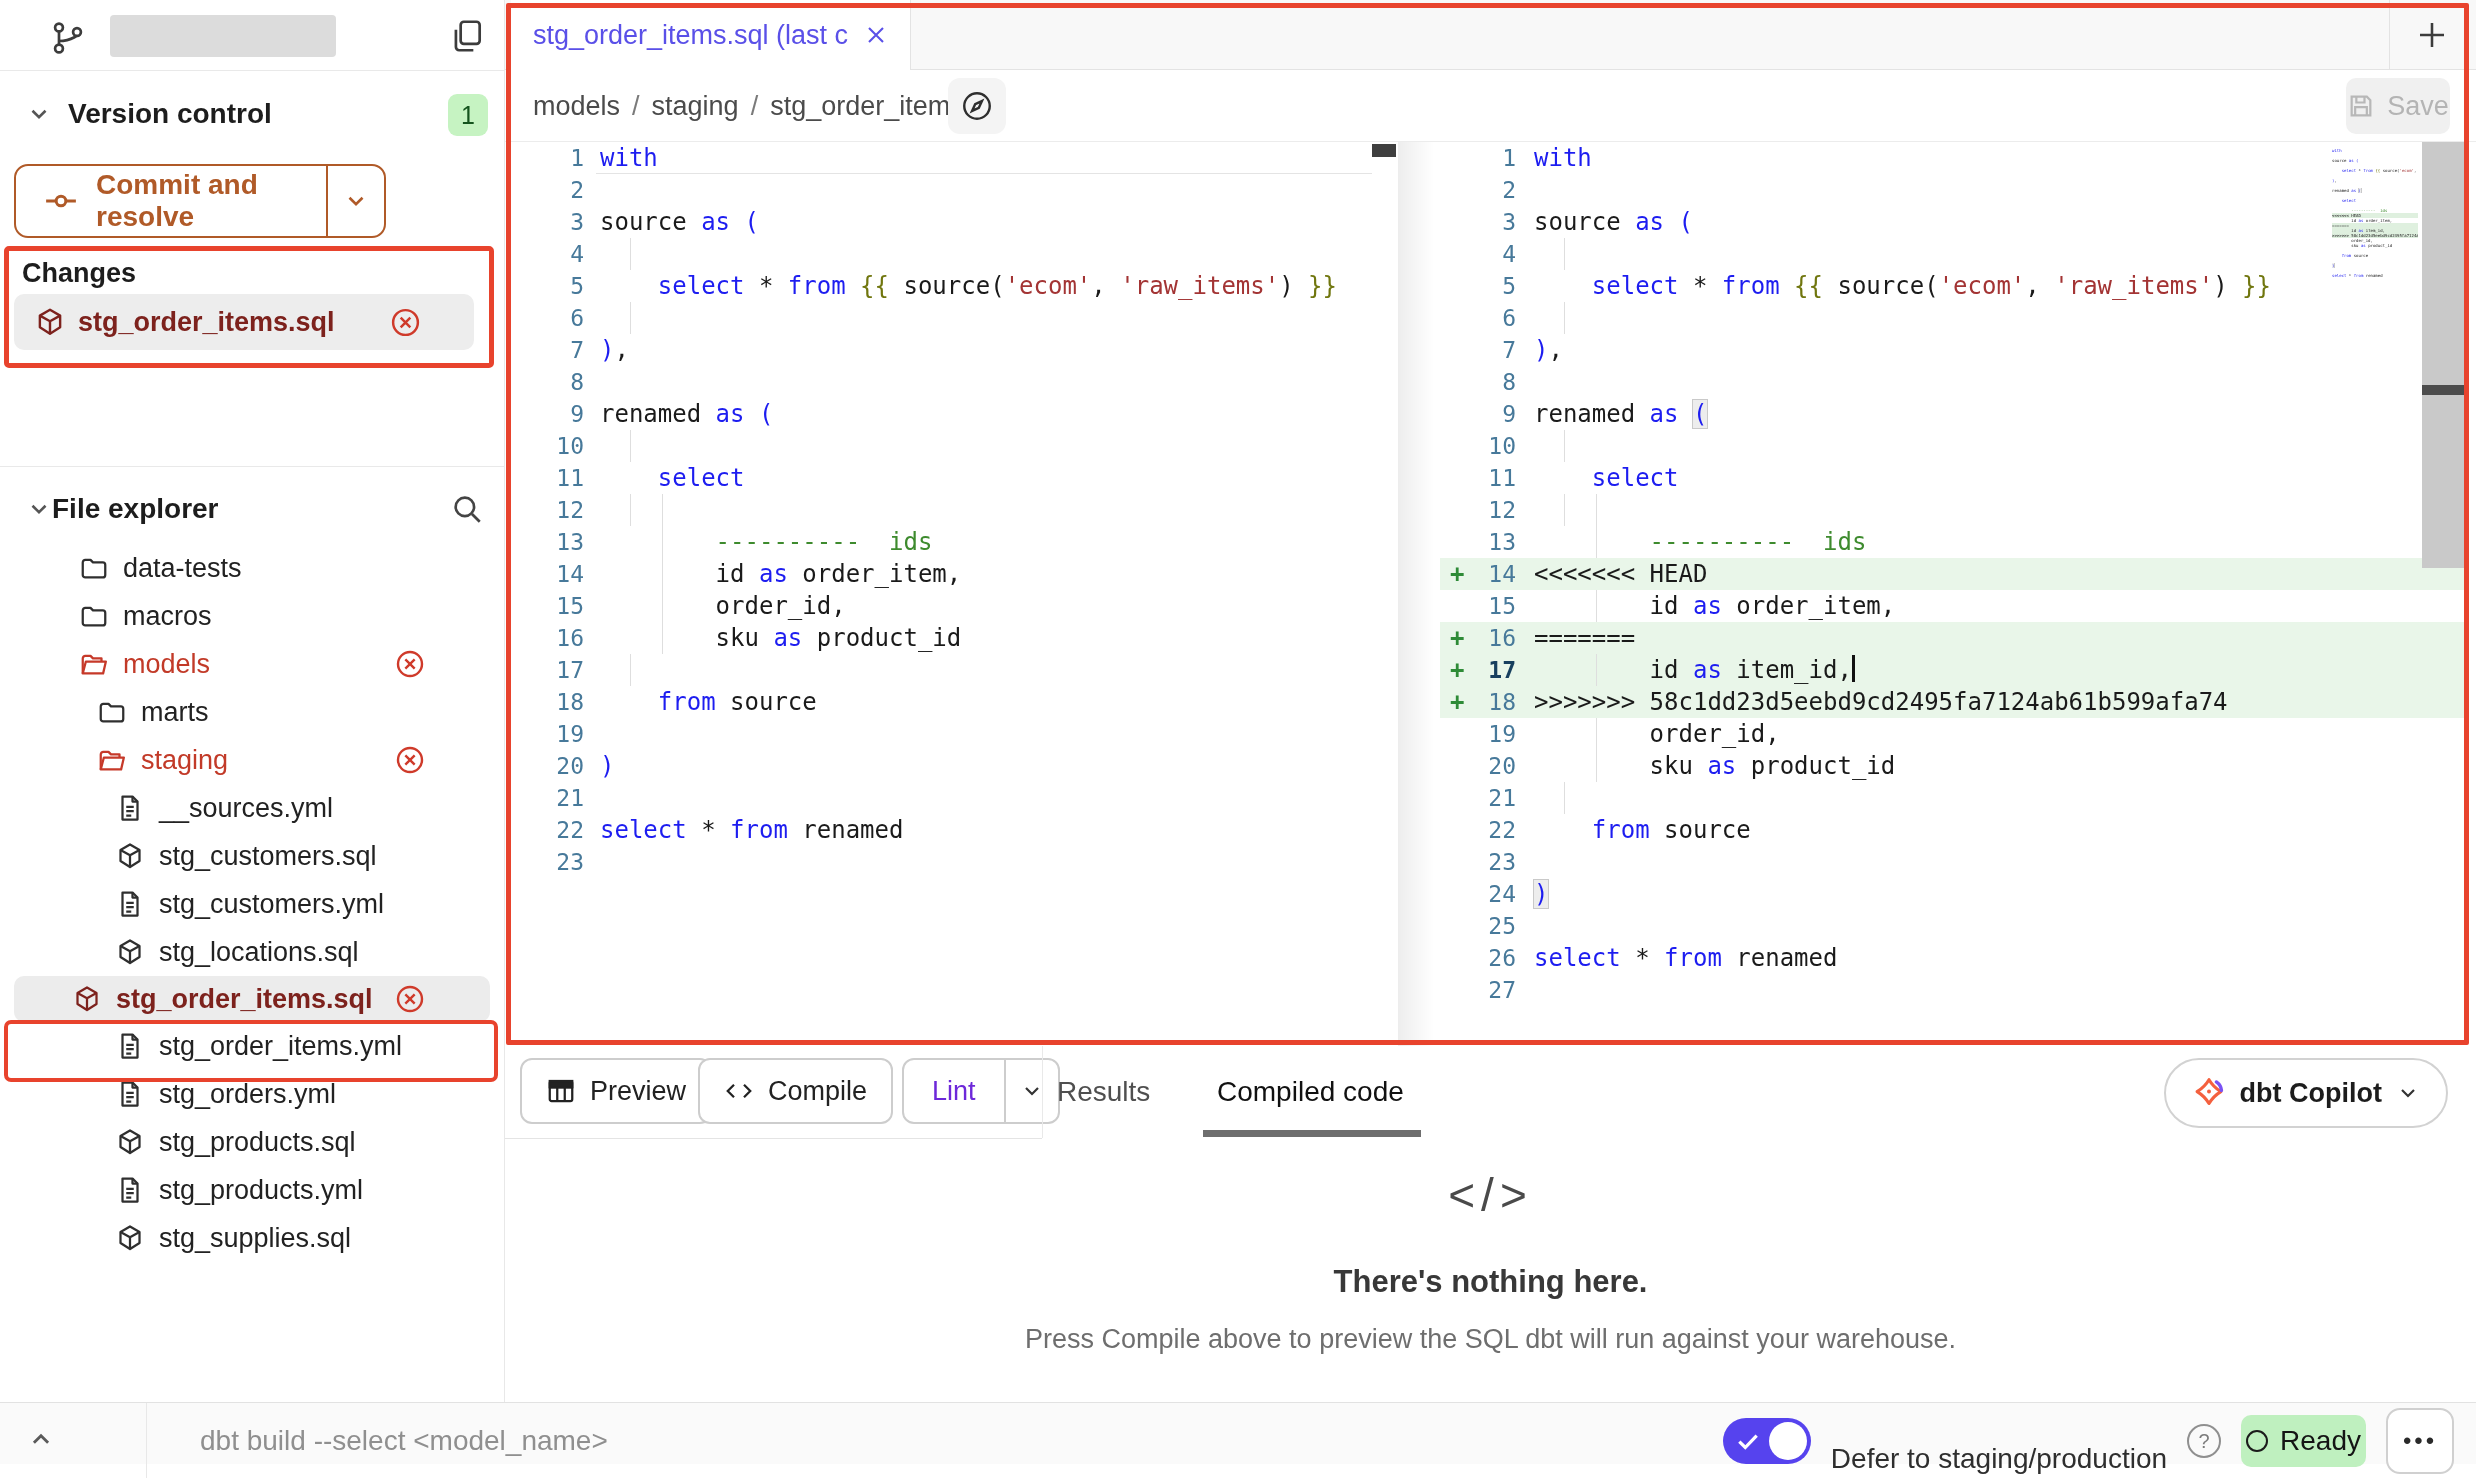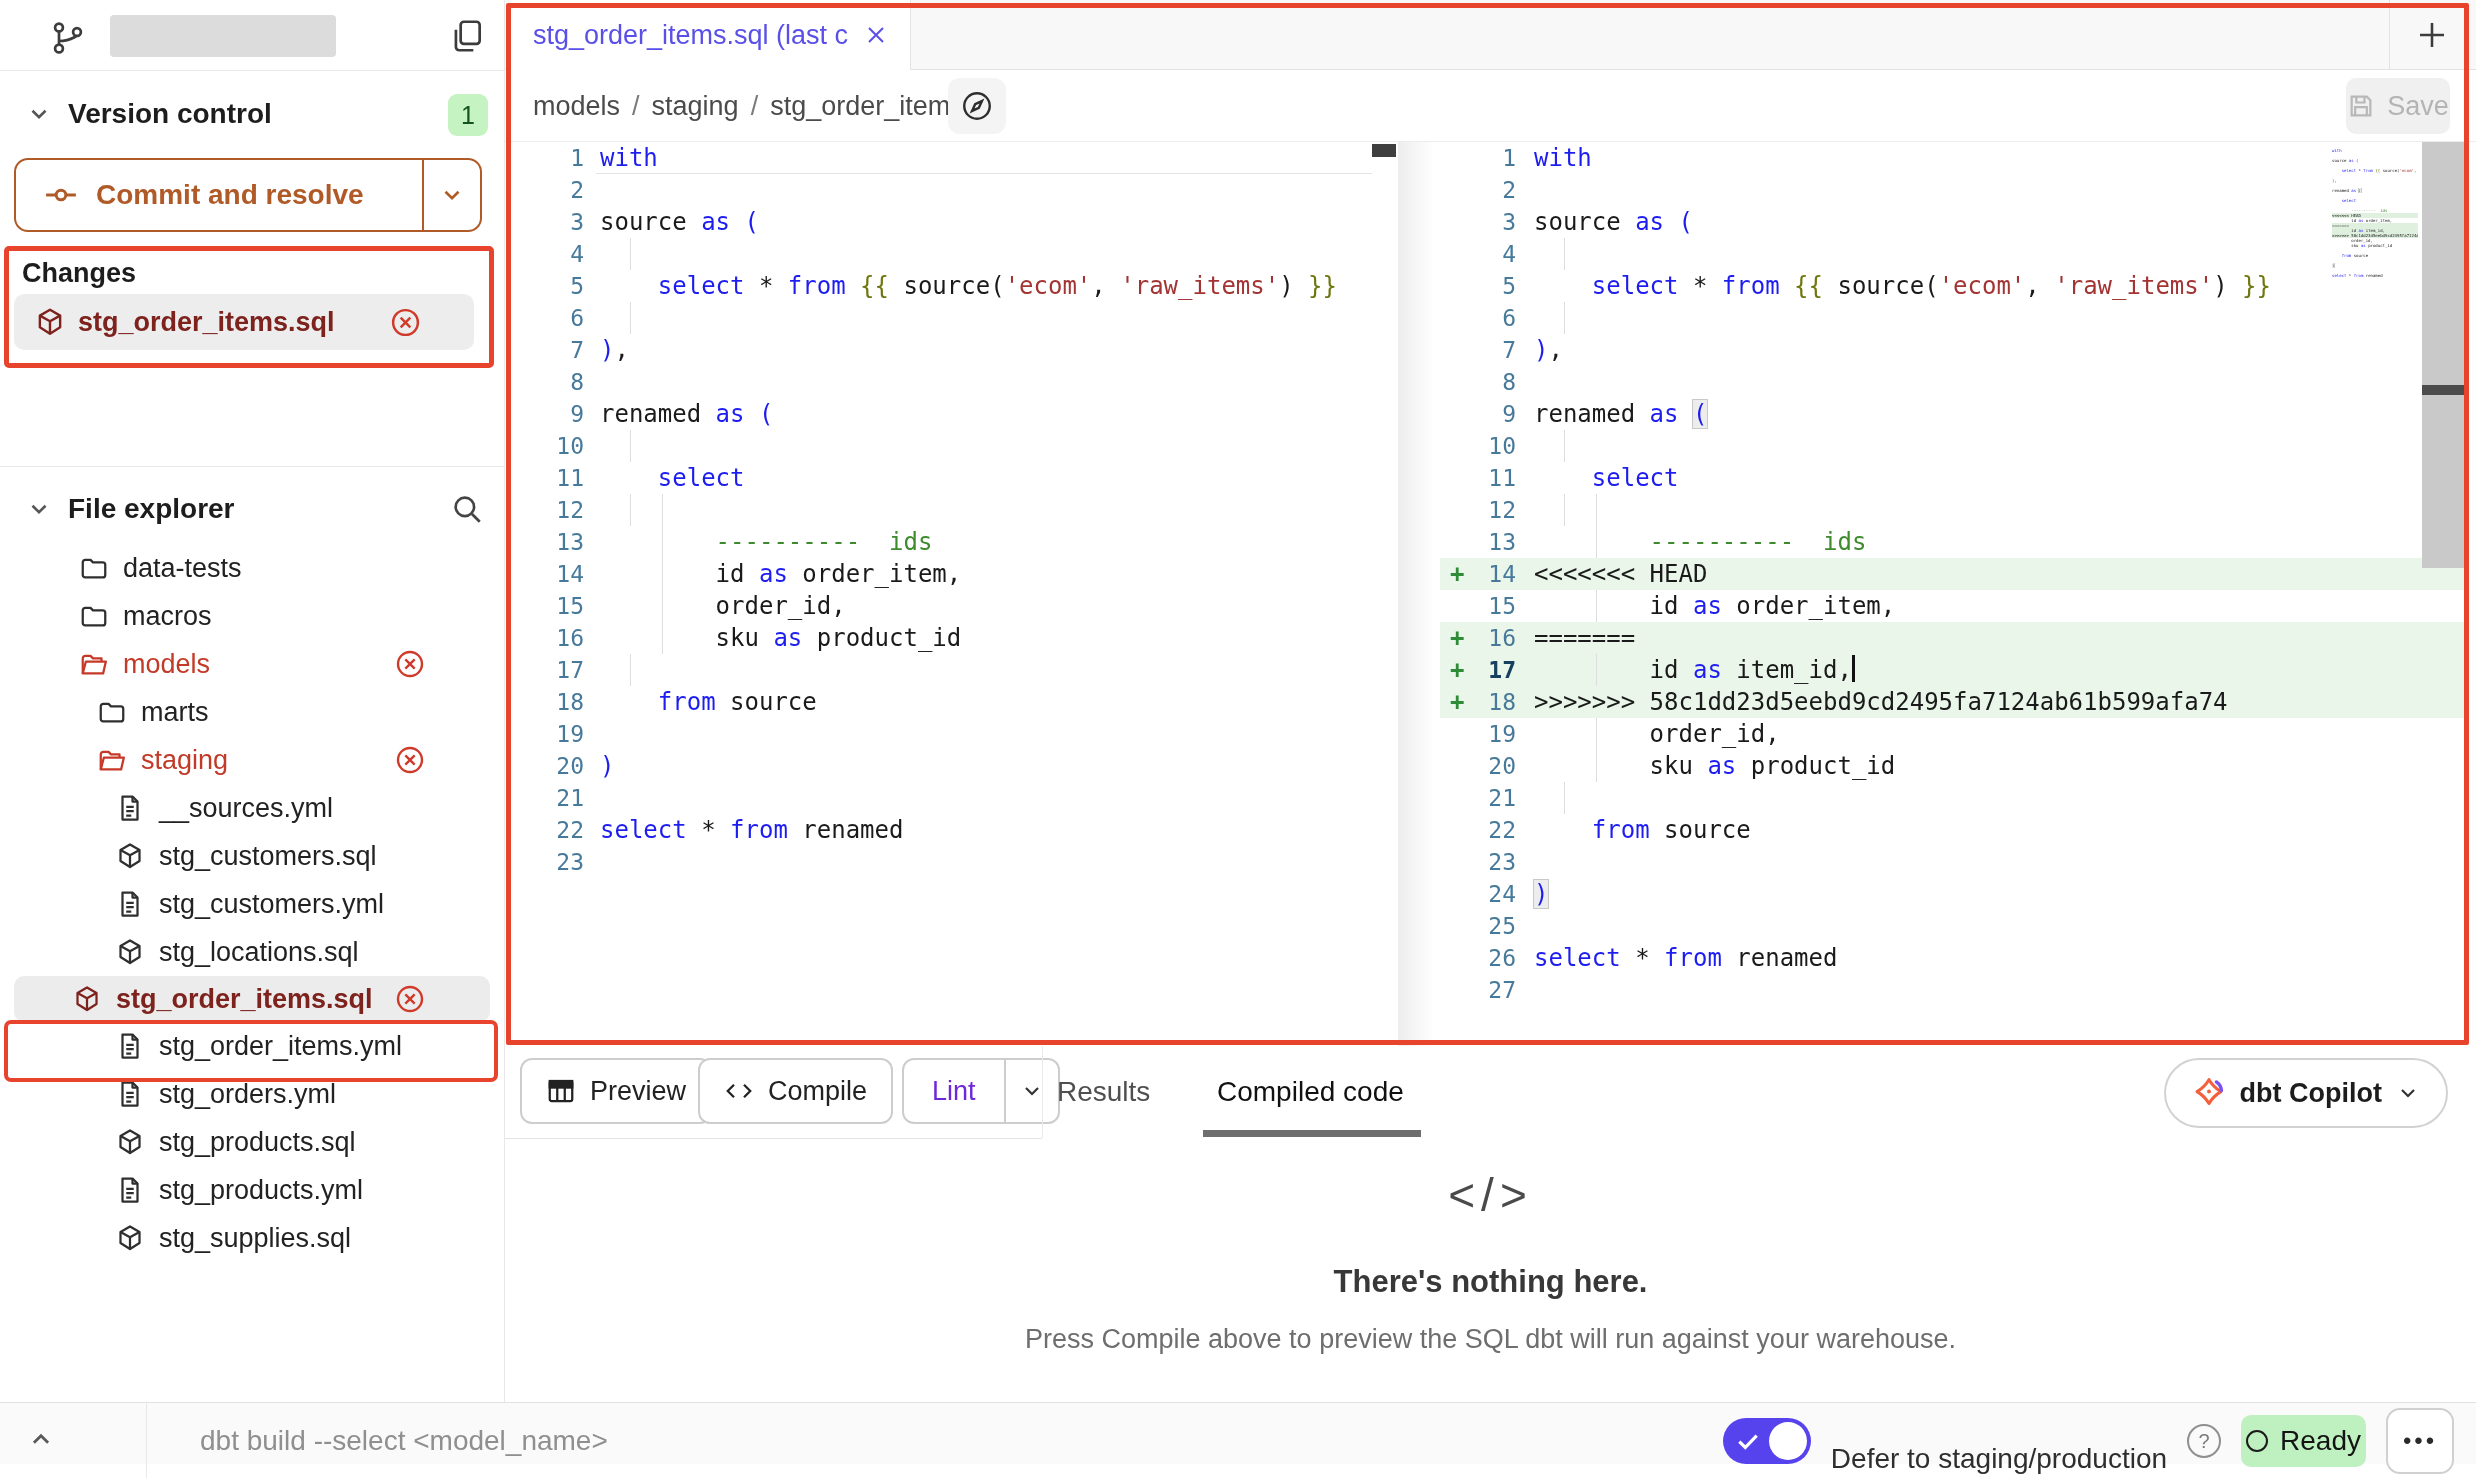--- a/index.html
+++ b/index.html
@@ -7,21 +7,21 @@
        font-family:"Liberation Sans",sans-serif;color:#222;}
   svg{display:block;}
   
   #sidebar{position:absolute;left:0;top:0;width:504px;height:1402px;background:#fff;border-right:1px solid #e8e8e8;}
   .side-header{position:absolute;left:0;top:0;width:504px;height:70px;border-bottom:1px solid #e9e9e9;}
   .branch-ph{position:absolute;left:110px;top:15px;width:226px;height:42px;background:#dcdcdc;border-radius:4px;}
   .sec-title{font-size:28px;font-weight:700;color:#1d1d1d;}
   .vc-row{position:absolute;left:0;top:86px;width:504px;height:56px;display:flex;align-items:center;}
   .badge{position:absolute;right:16px;top:8px;min-width:40px;height:42px;background:#c6f3c2;border-radius:9px;
          display:flex;align-items:center;justify-content:center;font-size:25px;color:#14531d;font-weight:500;}
-  .commit-btn{position:absolute;left:14px;top:158px;width:468px;height:74px;border:2.5px solid #b05a28;border-radius:14px;
+  .commit-btn{position:absolute;left:14px;top:164px;width:372px;height:74px;border:2.5px solid #b05a28;border-radius:14px;
               display:flex;align-items:center;color:#b05a28;background:#fff;box-sizing:border-box;cursor:pointer;}
   .commit-main{flex:1;display:flex;align-items:center;gap:18px;padding-left:28px;font-size:28px;font-weight:600;}
   .commit-split{width:56px;align-self:stretch;border-left:2px solid #b05a28;display:flex;align-items:center;justify-content:center;}
   .annot{position:absolute;border:5px solid #e8432d;border-radius:5px;pointer-events:none;z-index:60;}
   .changes-label{position:absolute;left:22px;top:258px;font-size:27px;font-weight:700;color:#1d1d1d;}
   .changed-row{position:absolute;left:14px;top:294px;width:460px;height:56px;background:#ededed;border-radius:10px;
                display:flex;align-items:center;cursor:pointer;}
   .changed-row .lbl{font-size:27px;font-weight:600;color:#7d221d;margin-left:12px;}
   .fe-divider{position:absolute;left:0;top:466px;width:504px;border-top:1px solid #e9e9e9;}
   .fe-header{position:absolute;left:0;top:480px;width:504px;height:58px;display:flex;align-items:center;}
@@ -181,21 +181,21 @@
       </span>
     </div>
 
     <div class="fe-divider"></div>
     <div class="fe-header">
       <span style="margin-left:26px">
         <svg width="26" height="26" viewBox="0 0 24 24" fill="none" stroke="#555" stroke-width="2.4">
             <path d="M6 9l6 6 6-6"></path>
           </svg>
       </span>
-      <span class="sec-title" style="margin-left:16px">File explorer</span>
+      <span class="sec-title" style="">File explorer</span>
       <span style="position:absolute;right:20px">
         <svg width="34" height="34" viewBox="0 0 24 24" fill="none" stroke="#444" stroke-width="1.9">
           <circle cx="10.5" cy="10.5" r="6.5"></circle>
             <path d="M15.5 15.5L21 21"></path>
         </svg>
       </span>
     </div>
     <div id="fe-list">
         <div class="fe-row">
           <span style="margin-left:36px">

